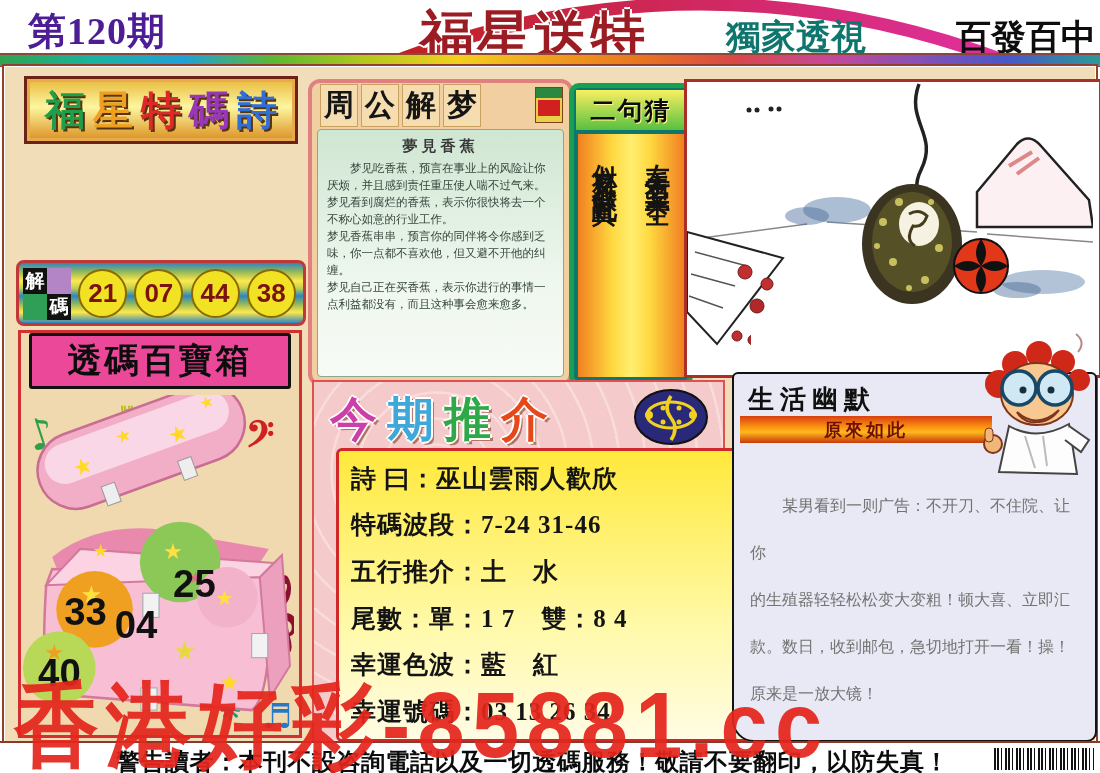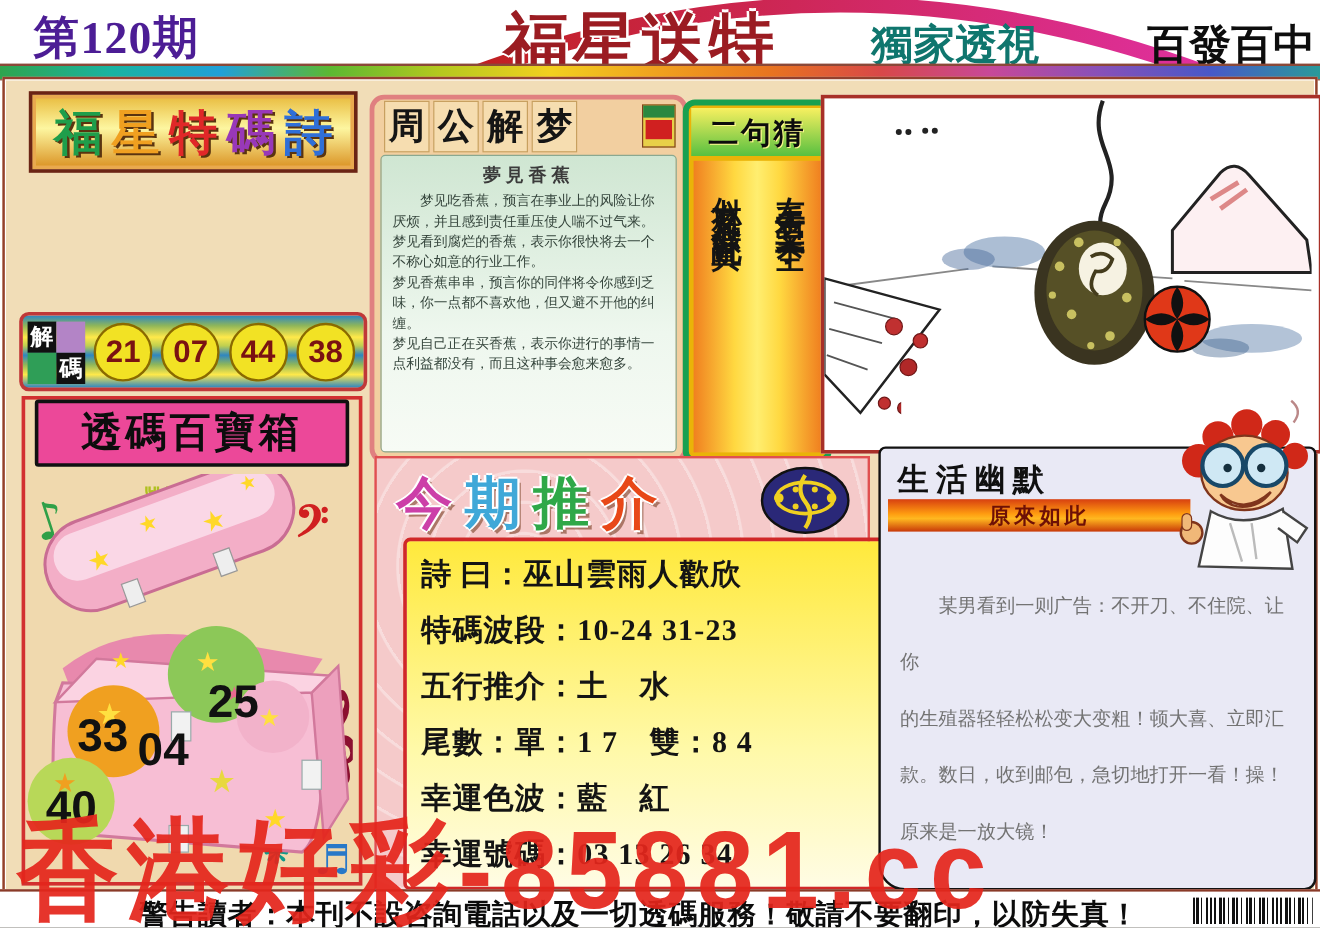--- a/index.html
+++ b/index.html
@@ -52,21 +52,21 @@
   .dream-head span{font:bold 30px "Liberation Serif",serif;color:#151515;border:1px solid #c8a060;background:#f6ddb0;padding:0 3px;}
   .seal{position:absolute;right:6px;top:4px;width:26px;height:34px;background:#e8d048;border:1px solid #804020;}
   .seal i{display:block;height:10px;background:#2a8840;}
   .seal b{display:block;height:16px;background:#d02020;margin:2px;}
   .dream-body{position:absolute;left:5px;right:5px;top:46px;bottom:5px;border:1.5px solid #8aa890;border-radius:4px;
      background:linear-gradient(180deg,#cfe6d2,#eef7ee 60%,#f7fbf5);padding:5px 9px;overflow:hidden;}
   .dream-sub{text-align:center;font:bold 15px "Liberation Serif",serif;color:#3a3a3a;letter-spacing:4px;margin:2px 0 4px 0;}
   .dream-body p{margin:0;font:11.5px/17px "Liberation Serif",serif;color:#35453c;}
   .dream-body p.first{text-indent:2em;}
   
-  .guess{position:absolute;left:569px;top:83px;width:110px;height:289px;border:5px solid #18a050;border-radius:10px;background:#eab308;padding:2px;}
+  .guess{position:absolute;left:569px;top:83px;width:110px;height:289px;border:5px solid #18a050;border-radius:10px;background:#0f766e;padding:2px;}
   .guess-title{height:40px;background:linear-gradient(180deg,#f8f060,#58c040);display:flex;align-items:center;justify-content:center;
      font:bold 25px "Liberation Sans",sans-serif;color:#0c0c0c;letter-spacing:2px;text-shadow:1px 1px 0 #fffa90;}
   .guess-body{position:absolute;left:4px;right:4px;top:46px;bottom:4px;
      background:linear-gradient(90deg,#f08020,#ffd840 32%,#ffee70 50%,#ffd840 68%,#f08020);}
   .vcol{position:absolute;top:10px;writing-mode:vertical-rl;font:bold 25px "Liberation Serif",serif;color:#141414;letter-spacing:6px;}
   .vcol.right{right:10px;}
   .vcol.left{left:10px;}
   
   .art{position:absolute;left:684px;top:79px;width:412px;height:293px;background:#fff;border:3px solid #a83028;}
   
@@ -284,21 +284,21 @@
       <path d="M38 8 q-8 12 0 22 q8 10 0 22" stroke="#f0d020" stroke-width="3.5" fill="none"></path>
       <circle cx="16" cy="27" r="4" fill="#f0d020"></circle>
         <circle cx="60" cy="27" r="4" fill="#f0d020"></circle>
       <circle cx="30" cy="20" r="2.5" fill="#f0d020"></circle>
         <circle cx="46" cy="20" r="2.5" fill="#f0d020"></circle>
       <circle cx="30" cy="34" r="2.5" fill="#f0d020"></circle>
         <circle cx="46" cy="34" r="2.5" fill="#f0d020"></circle>
     </svg>
     <div class="rec-box">
       <div class="rec-row">詩 曰：巫山雲雨人歡欣</div>
-      <div class="rec-row">特碼波段：10-24 31-23</div>
+      <div class="rec-row">特碼波段：7-24 31-46</div>
       <div class="rec-row">五行推介：土　水</div>
       <div class="rec-row">尾數：單：1 7　雙：8 4</div>
       <div class="rec-row">幸運色波：藍　紅</div>
       <div class="rec-row">幸運號碼：03 13 26 34</div>
     </div>
   </div>
 
   <div class="humor">
     <div class="humor-title">生活幽默</div>
     <div class="humor-banner">原來如此</div>

